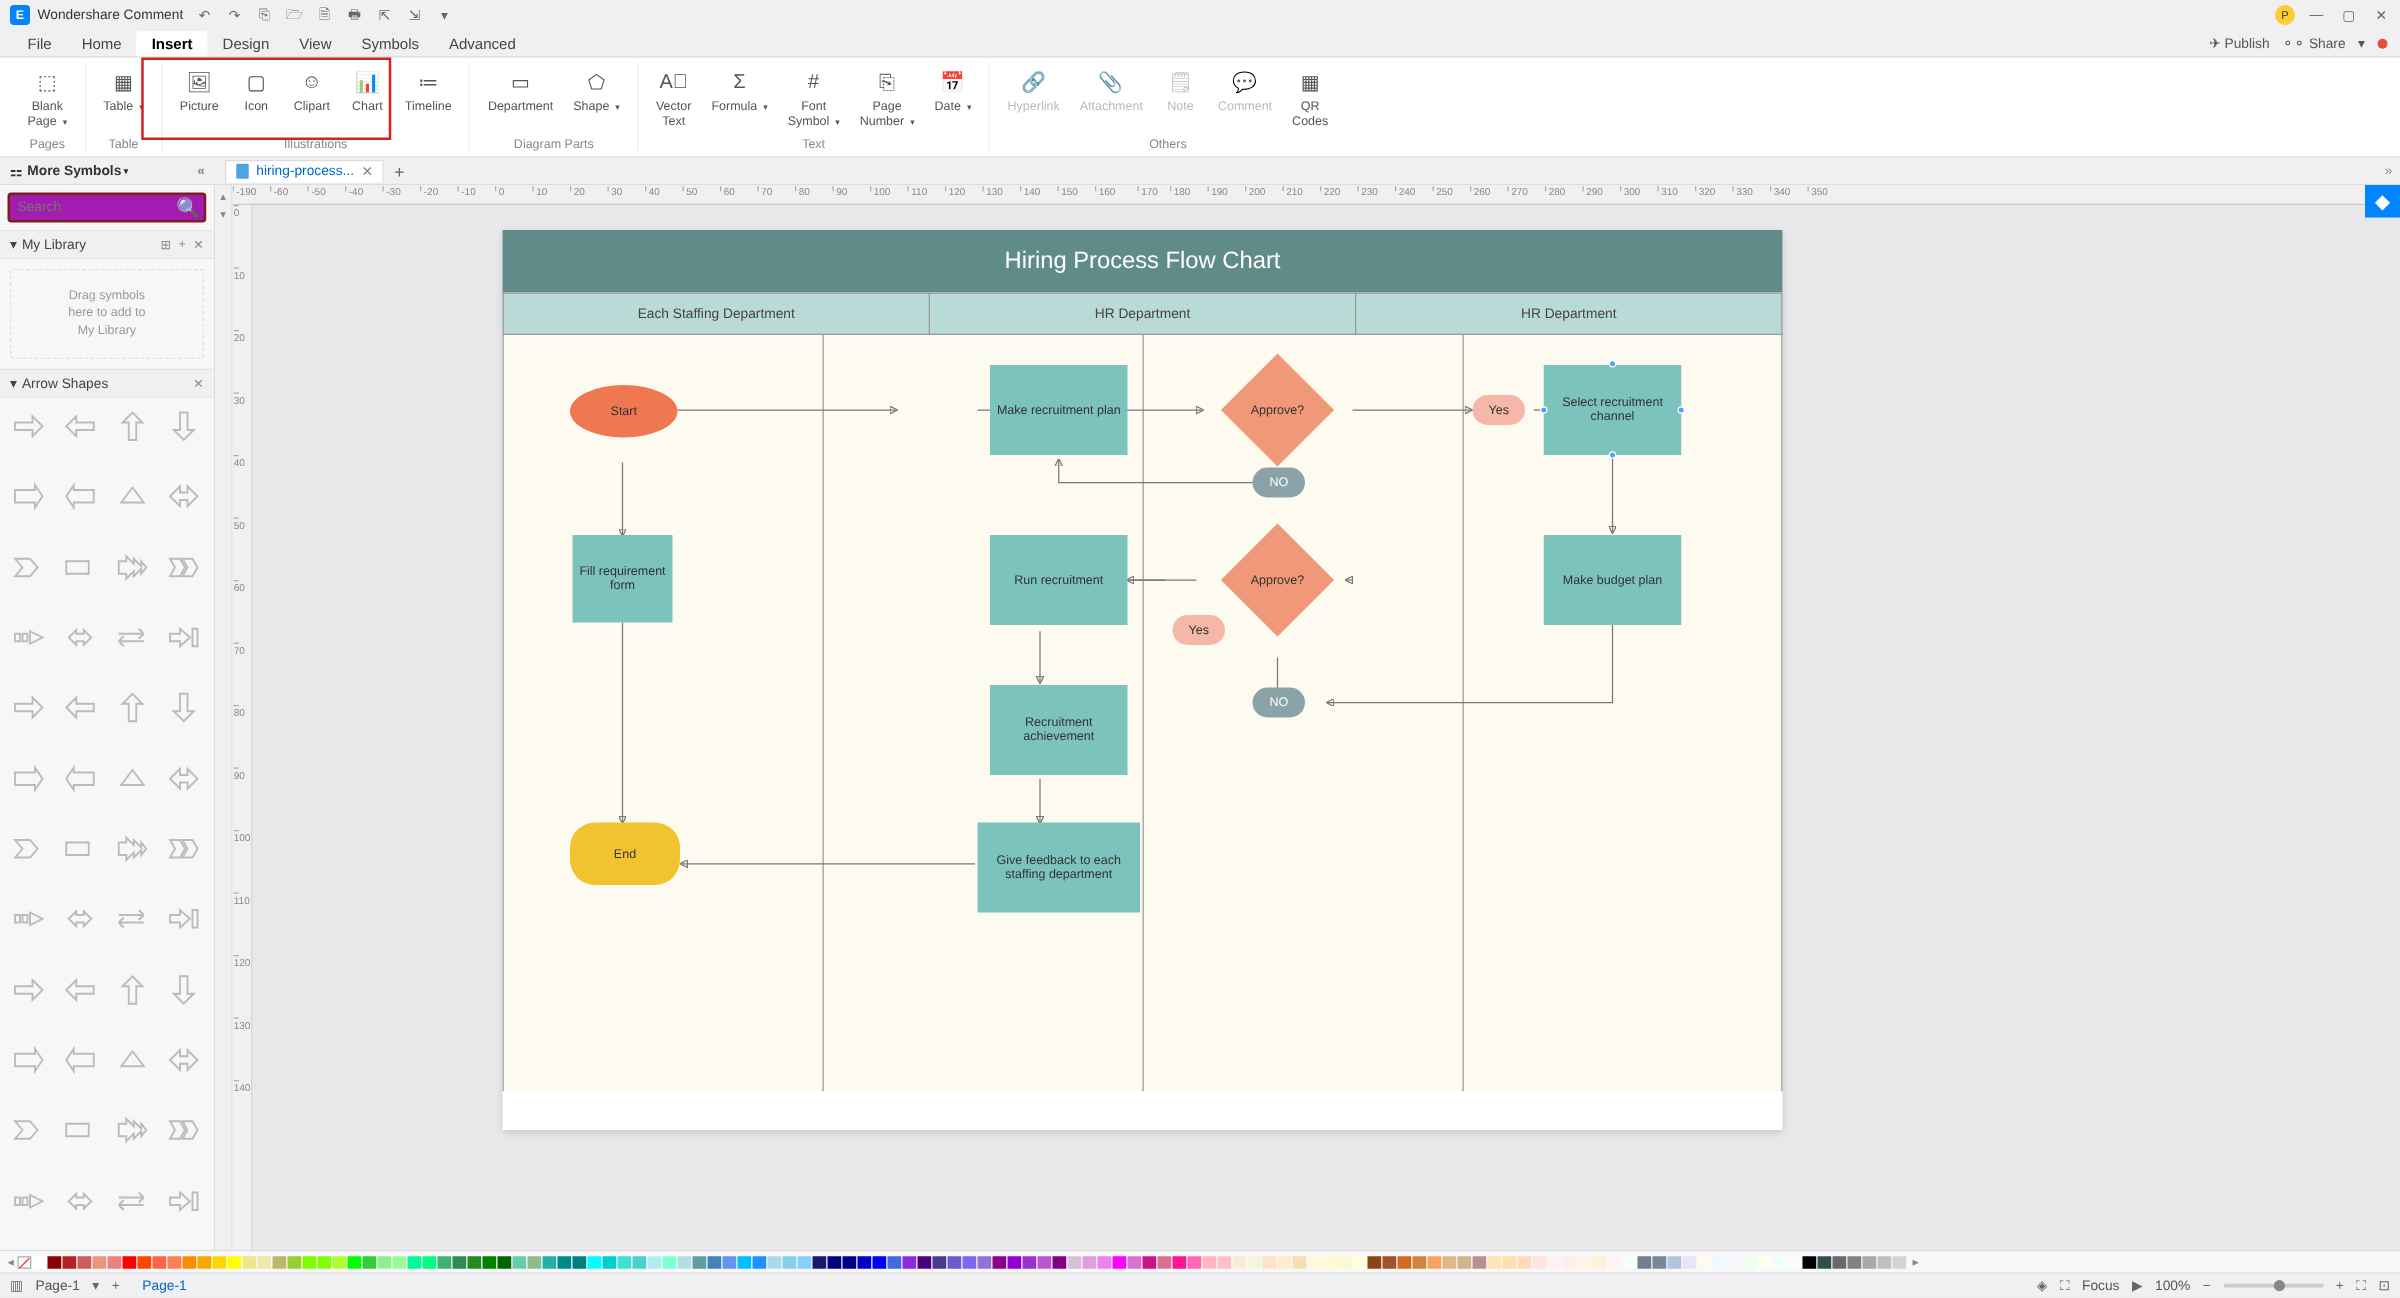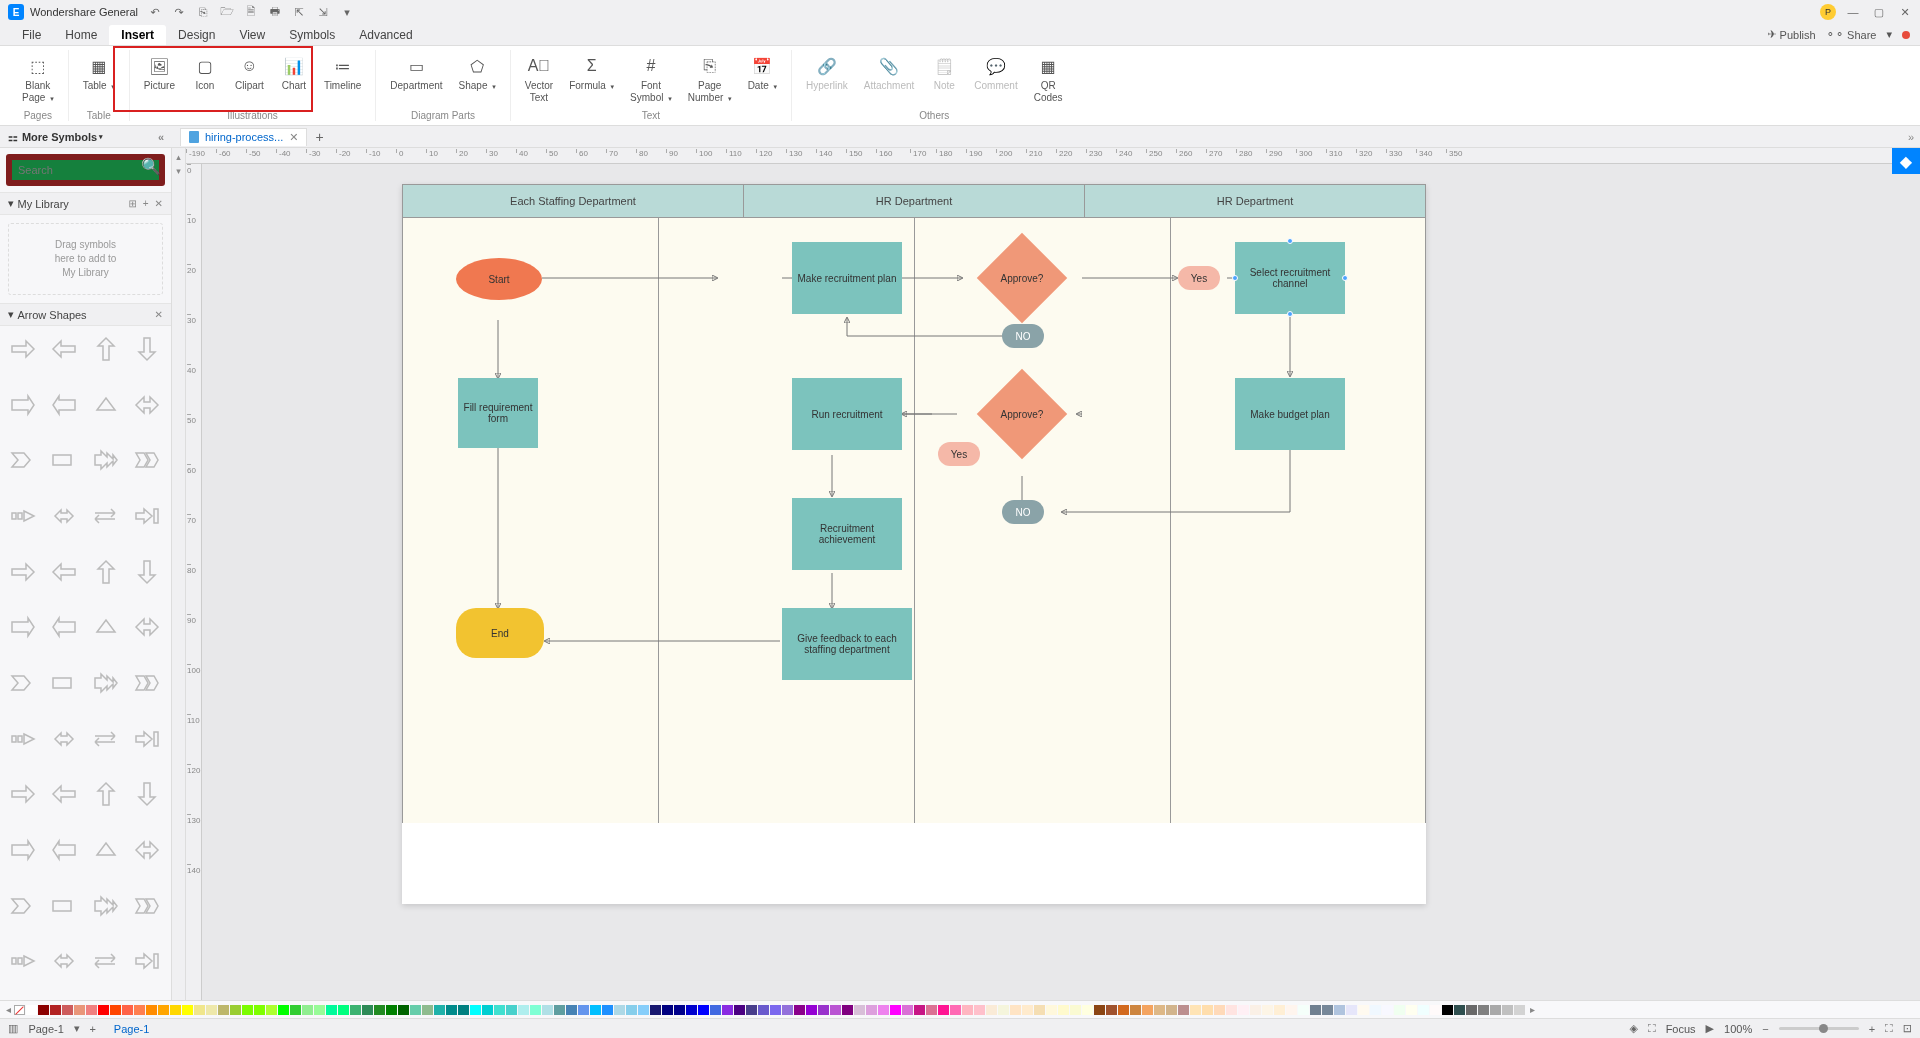--- a/index.html
+++ b/index.html
@@ -45,21 +45,21 @@
 .doctabs .tab .close-x { color: #888; cursor: pointer; }
 .doctabs .add-tab { padding: 0 8px; color: #666; cursor: pointer; font-size: 14px; }
 .doctabs .right-collapse { position:absolute; right:6px; color:#888; cursor:pointer; font-size:11px;}
 
 
 .main { display: flex; height: calc(1038px - 24px - 22px - 80px - 22px - 18px - 20px); position: relative; }
 
 
 .sidebar { width: 172px; background: #f7f7f9; border-right: 1px solid #ddd; display: flex; flex-direction: column; overflow: hidden; }
 .sidebar .search { padding: 6px; position: relative; }
-.sidebar .search input { width: 100%; padding: 4px 22px 4px 6px; font-size: 11px; border: 6px solid #7f1d1d; border-radius: 3px; background:#15803d;}
+.sidebar .search input { width: 100%; padding: 4px 22px 4px 6px; font-size: 11px; border: 2px solid #7f1d1d; border-radius: 3px; background:#a21caf;}
 .sidebar .search .srch-icn { position: absolute; right: 10px; top: 9px; color: #888; }
 .sidebar .section-head { display: flex; align-items: center; padding: 4px 8px; font-size: 11px; color: #444; border-top: 1px solid #e5e5e5; border-bottom: 1px solid #e5e5e5; background: #f0f0f2; }
 .sidebar .section-head .sh-title { flex: 1; }
 .sidebar .section-head .sh-icn { color: #888; margin-left: 6px; cursor: pointer; font-size: 10px;}
 .sidebar .mylib-body { padding: 14px 10px; font-size: 10px; color: #999; text-align: center; border: 1px dashed #ddd; margin: 8px; border-radius: 3px; line-height: 1.4;}
 .sidebar .shapes-grid { flex: 1; overflow-y: auto; padding: 6px; display: grid; grid-template-columns: repeat(4, 1fr); gap: 6px; }
 .sidebar .shape-cell { width: 34px; height: 34px; display: flex; align-items: center; justify-content: center; cursor: pointer; color: #bbb; }
 .sidebar .shape-cell svg { width: 26px; height: 26px; stroke: #bbb; fill: none; stroke-width: 1.5; }
 
 
@@ -113,21 +113,21 @@
 .statusbar .zoom-slider { width: 80px; height: 3px; background: #ccc; position: relative; border-radius: 2px;}
 .statusbar .zoom-slider .thumb { position: absolute; left: 40px; top: -3px; width: 9px; height: 9px; background: #888; border-radius: 50%; }
 
 .tri { font-size: 7px; margin-left: 2px;}
 </style>
 </head>
 <body>
 
 <div class="titlebar">
   <div class="logo">E</div>
-  <div class="title">Wondershare General</div>
+  <div class="title">Wondershare Comment</div>
   <div class="tb-icons">
     <div class="tb-icon">↶</div>
     <div class="tb-icon">↷</div>
     <div class="tb-icon">⎘</div>
     <div class="tb-icon">🗁</div>
     <div class="tb-icon">🗎</div>
     <div class="tb-icon">🖶</div>
     <div class="tb-icon">⇱</div>
     <div class="tb-icon">⇲</div>
     <div class="tb-icon">▾</div>
@@ -618,20 +618,21 @@
         <div class="vtick" style="top: 400px;">80</div>
         <div class="vtick" style="top: 450px;">90</div>
         <div class="vtick" style="top: 500px;">100</div>
         <div class="vtick" style="top: 550px;">110</div>
         <div class="vtick" style="top: 600px;">120</div>
         <div class="vtick" style="top: 650px;">130</div>
         <div class="vtick" style="top: 700px;">140</div>
       </div>
     <div class="canvas-scroll">
       <div class="page">
+        <div class="fc-title">Hiring Process Flow Chart</div>
         <div class="fc-lanes-head">
           <div class="lane-h">Each Staffing Department</div>
           <div class="lane-h">HR Department</div>
           <div class="lane-h">HR Department</div>
         </div>
         <div class="fc-body">
           <div class="lane-line" style="left:0"></div>
           <div class="lane-line" style="left:256px"></div>
           <div class="lane-line" style="left:512px"></div>
           <div class="lane-line" style="left:768px"></div>

